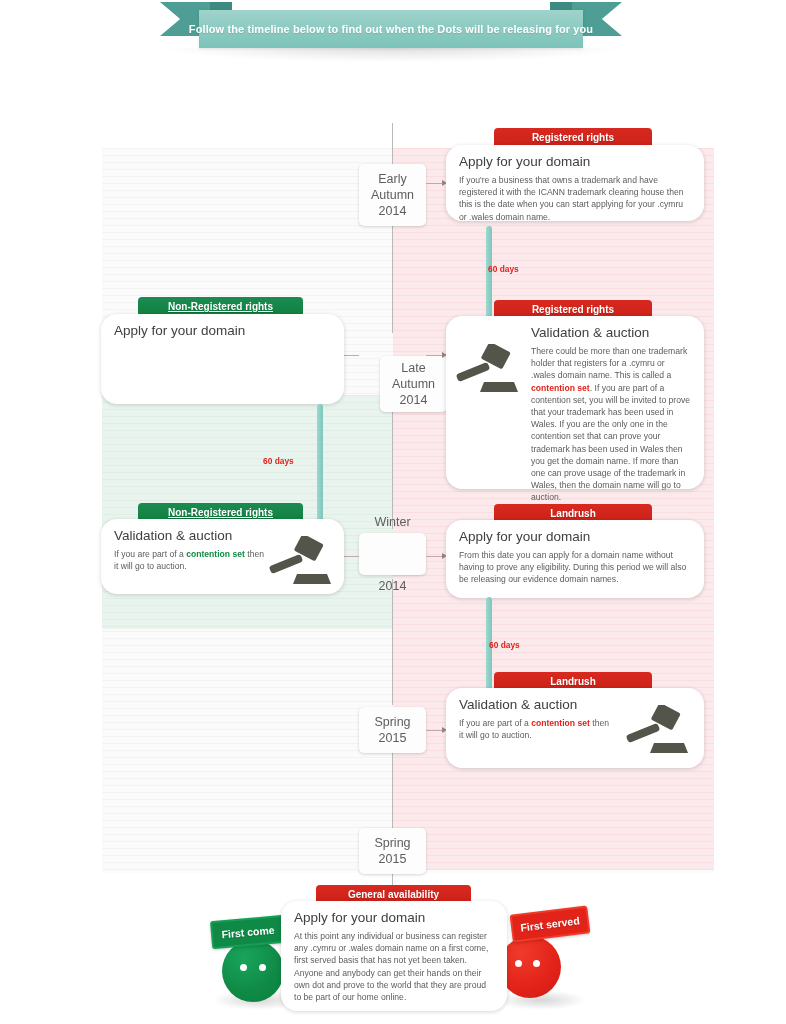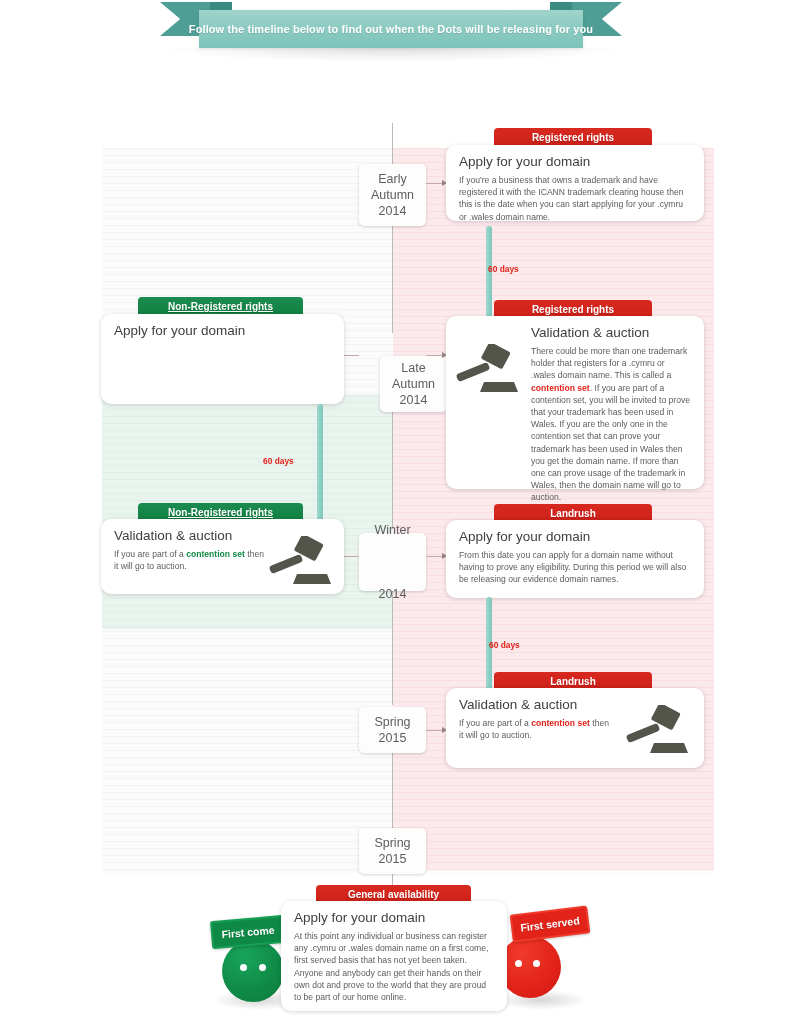--- a/index.html
+++ b/index.html
@@ -85,21 +85,21 @@
   .tab {
     position:absolute; height:19px; border-radius:4px 4px 0 0;
     display:flex; align-items:center; justify-content:center;
     color:#fff; font-size:10px; font-weight:bold;
     text-shadow:0 1px 1px rgba(0,0,0,0.16);
   }
   .tab.red   { background:linear-gradient(to bottom,#d8291f,#cc2018); }
   .tab.green { background:linear-gradient(to bottom,#1b8b51,#10803f);text-decoration:underline; }
 
   .card {
-    position:absolute; background:#ffffff; border-radius:10px;
+    position:absolute; background:#ffffff; border-radius:16px;
     box-shadow:0 1px 4px rgba(0,0,0,0.17);
     padding:9px 13px 11px 13px;
   }
   .card h3 { font-size:13.5px; font-weight:normal; color:#404040; margin-bottom:5px; }
   .card p  { font-size:8.6px; color:#5c5c5c; line-height:1.42; }
   .card p b.gr { color:#0f8a44; }
   .card p b.rd { color:#e2231a; }
 
   
   .daybar { position:absolute; width:6px; border-radius:3px;
@@ -206,21 +206,21 @@
         <rect x="30" y="2" width="24" height="19" rx="2" transform="rotate(28 42 11)"></rect>
         <rect x="2" y="24" width="34" height="8" rx="3" transform="rotate(-22 19 28)"></rect>
         <path d="M30 38 h30 l4 10 h-38 z"></path>
       </g>
     </svg>
   </div>
 
   <div class="daybar" style="left:317px; top:404px; height:118px;"></div>
   <div class="daylabel" style="left:263px; top:456px;">60 days</div>
 
-  <div class="date-chip" style="left:359px; top:533px; width:67px; height:58px;gap:48px;">
+  <div class="date-chip" style="left:359px; top:533px; width:67px; height:42px;gap:48px;">
     <div>Winter</div>
     <div>2014</div>
   </div>
   <div class="conn" style="left:344px; top:556px; width:15px;"></div>
   <div class="arrowhead l" style="left:339px; top:553px;"></div>
   <div class="conn" style="left:426px; top:556px; width:17px;"></div>
   <div class="arrowhead r" style="left:442px; top:553px;"></div>
 
   <div class="tab green" style="left:138px; top:503px; width:165px;">
     <span>Non-Registered rights</span>

